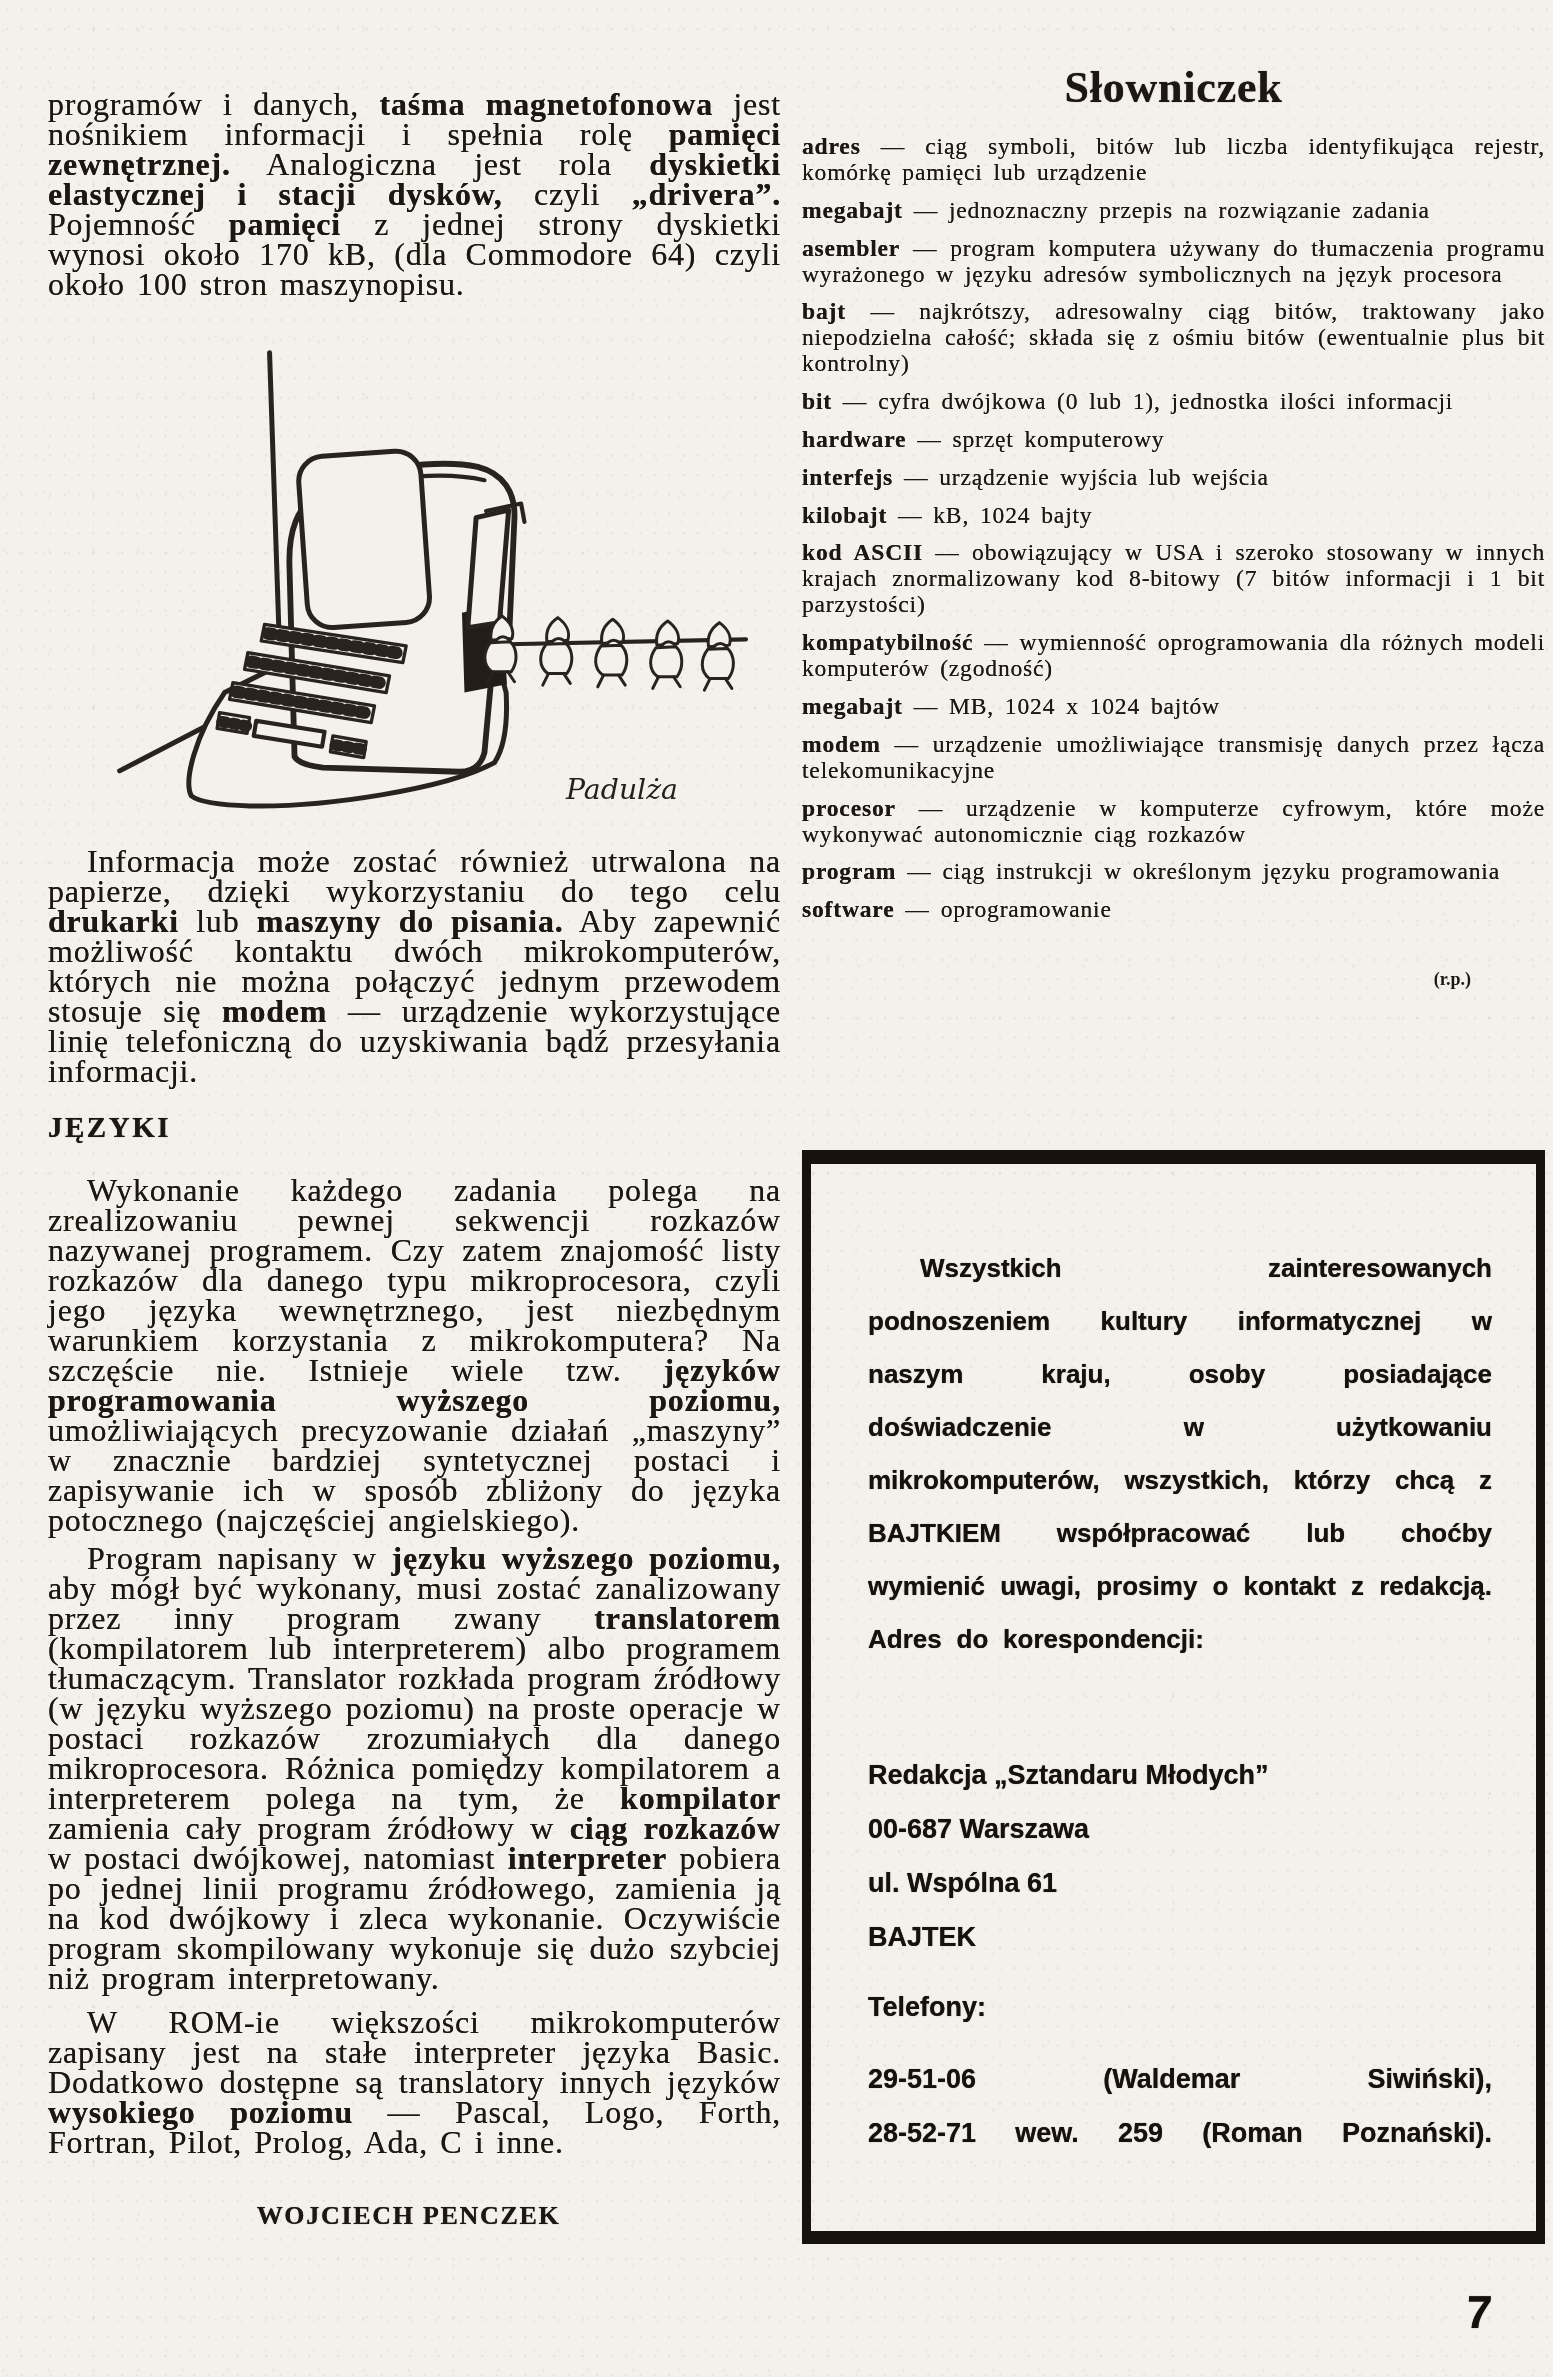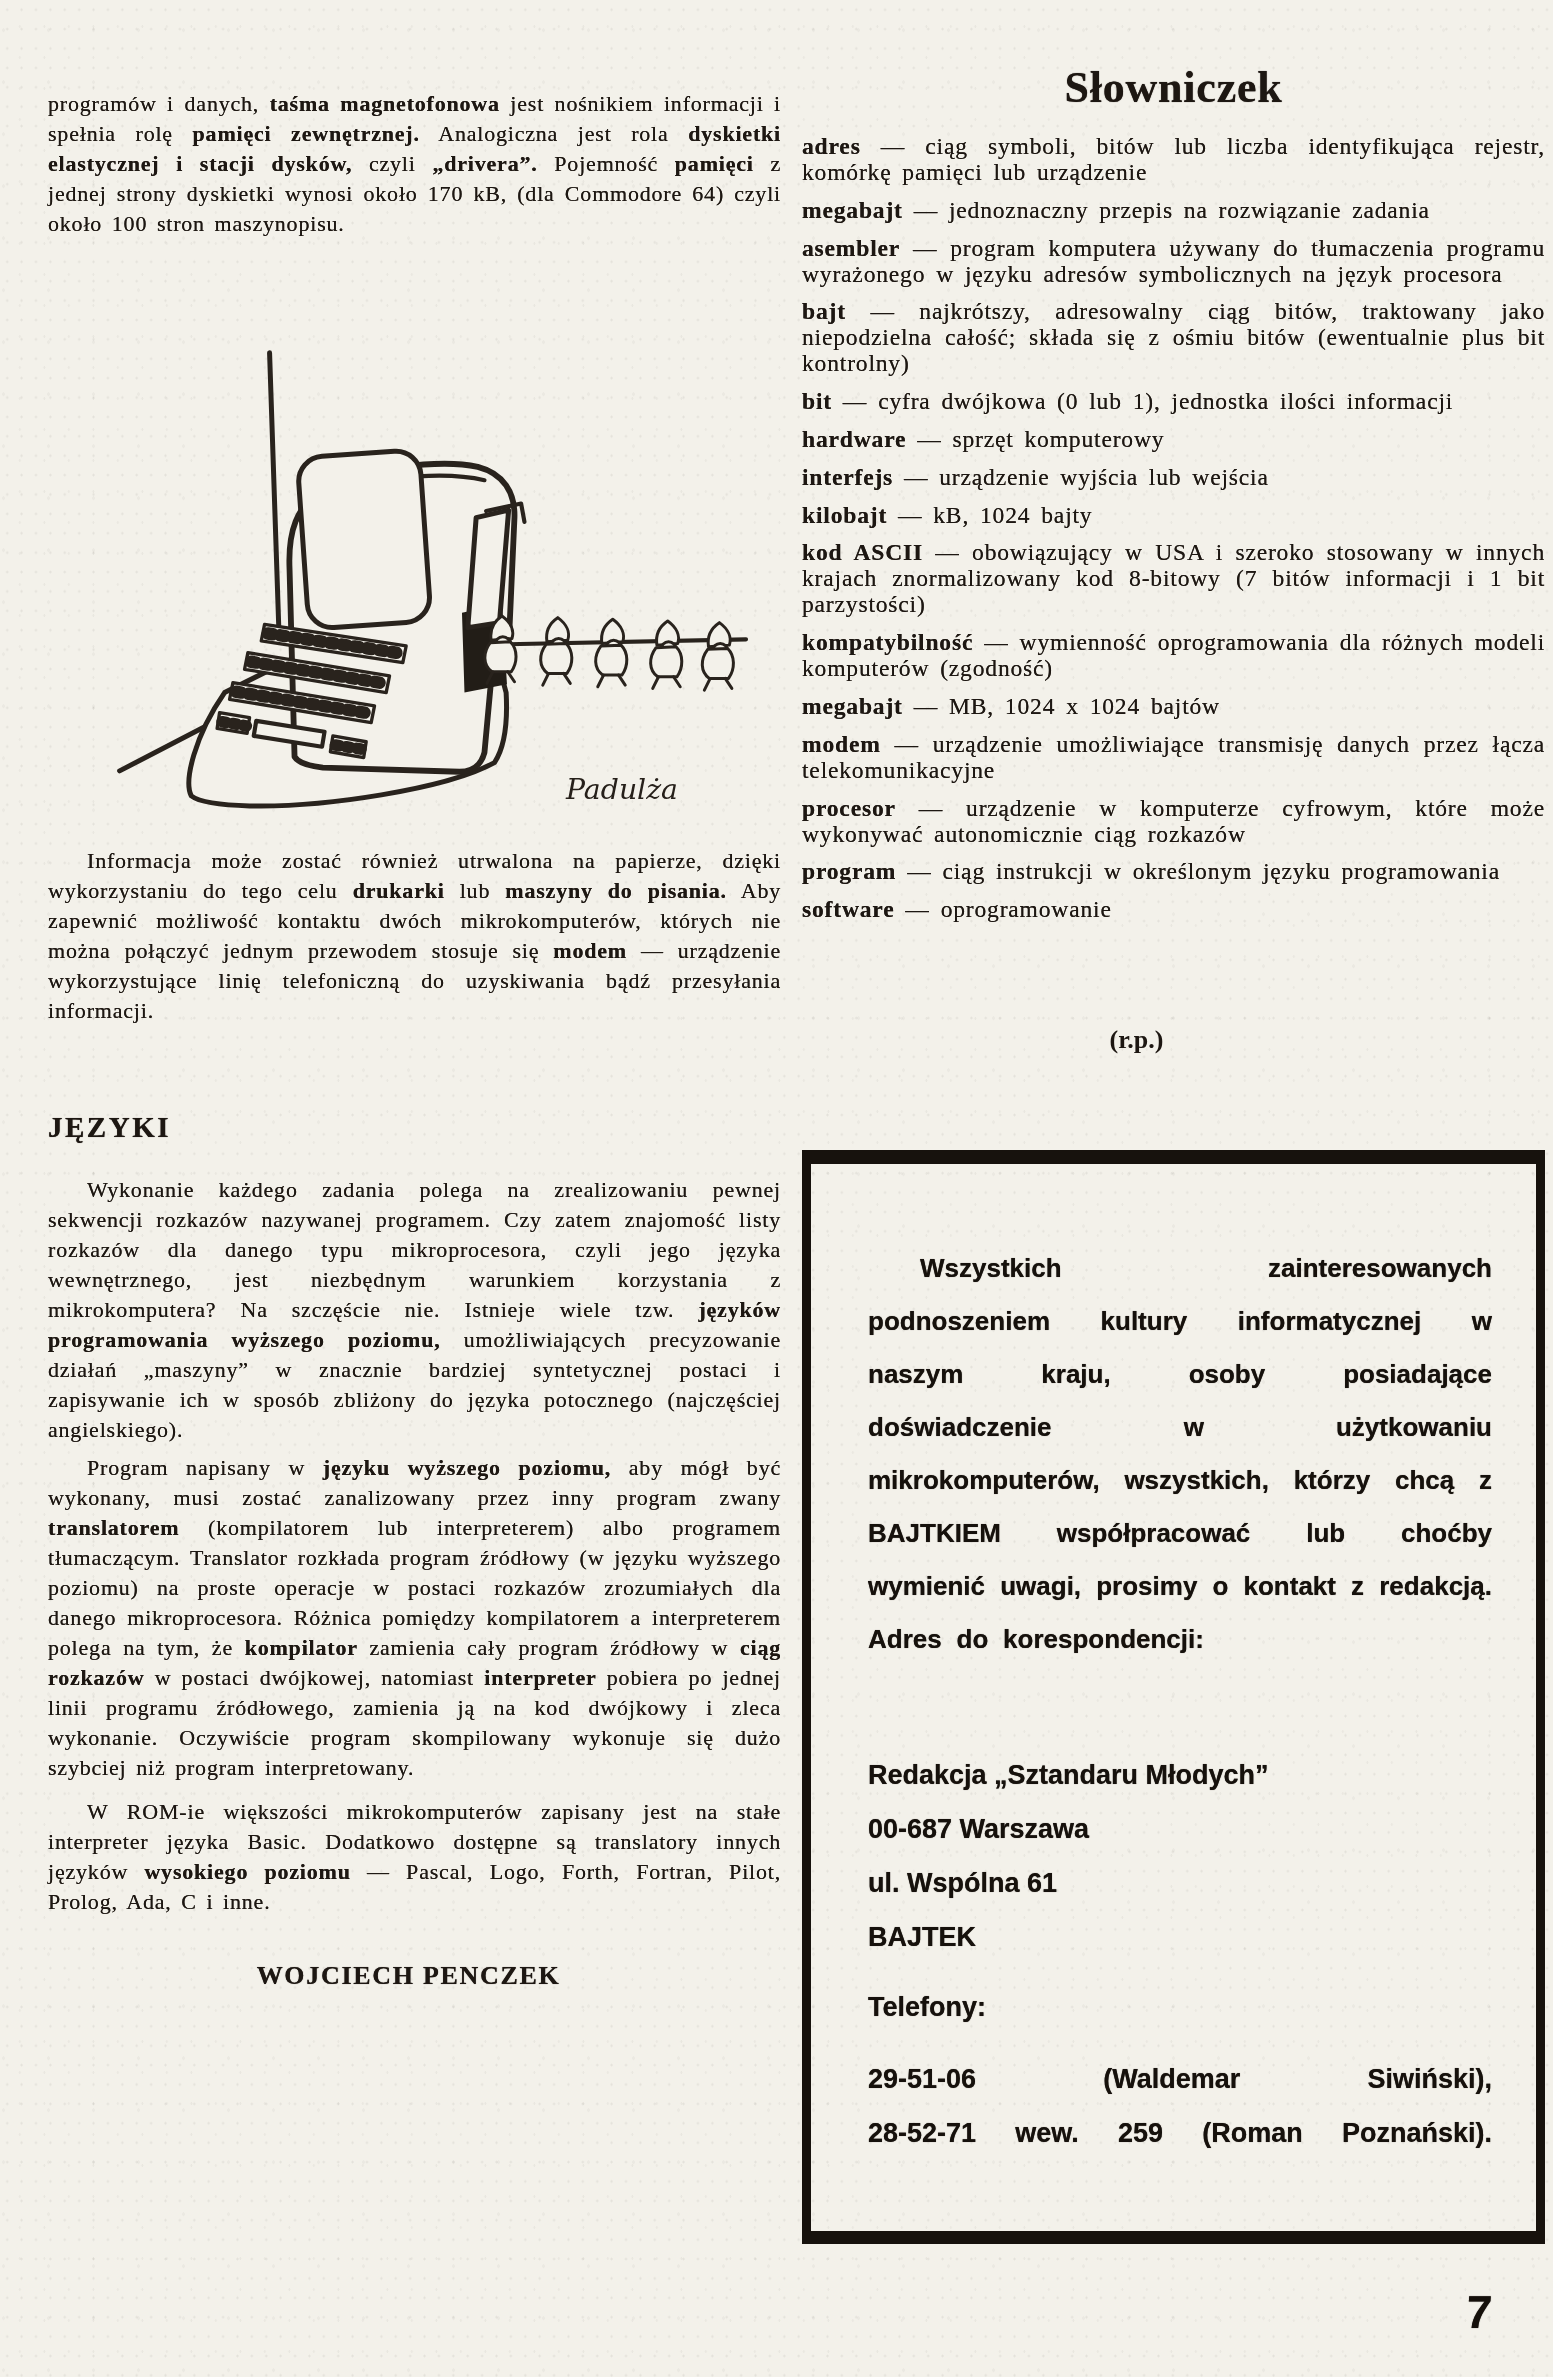--- a/index.html
+++ b/index.html
@@ -13,21 +13,21 @@
       radial-gradient(rgba(40,33,26,.04) 1.3px, transparent 1.7px);
     background-size:14.4px 19.4px, 24.5px 31px, 45px 52px;
     background-position:0 0, 7.6px 11px, 26px 4.2px;
     color:#1d1712;overflow:hidden;
   }
   .col-left{position:absolute;left:48px;top:0;width:733px;height:2377px;}
   .col-right{position:absolute;left:802px;top:0;width:743px;height:2377px;}
   .col-left > *, .col-right > *{position:absolute;left:0;right:0;}
 
   .body-par{
-    font-size:22px;line-height:30px;text-align:justify;margin:0;
+    font-size:32px;line-height:30px;text-align:justify;margin:0;
     letter-spacing:0.8px;word-spacing:3.4px;
     text-shadow:0 0 0.6px rgba(25,18,12,.85);
   }
   .ind{text-indent:39px;}
   .b{font-weight:bold;}
 
   #intro-par{top:89px;}
   #figure-cartoon{top:302px;height:525px;margin:0;}
   #info-par{top:846px;}
   #jezyki-heading{
@@ -49,22 +49,22 @@
     letter-spacing:0.8px;text-shadow:0 0 0.8px rgba(25,18,12,.9);
   }
   #glossary-list{top:133px;}
   .gloss-entry{
     font-size:23.6px;line-height:26px;text-align:justify;
     letter-spacing:0.8px;word-spacing:4.2px;margin:0 0 11.8px 0;
     text-shadow:0 0 0.5px rgba(25,18,12,.8);
   }
   .gloss-entry .term{font-weight:bold;}
   #glossary-credit{
-    top:1025px;text-align:center;padding-right:74px;
-    font-size:26px;font-weight:bold;
+    top:969px;text-align:right;padding-right:74px;
+    font-size:18px;font-weight:bold;
   }
 
   .ad-box{
     top:1150px;height:1094px;box-sizing:border-box;
     border:9.3px solid #17120d;border-top-width:14.4px;border-bottom-width:13.5px;
     background:transparent;
   }
   .ad-box > *{position:absolute;left:57px;right:44px;}
   .ad-font{
     font-family:"Liberation Sans",sans-serif;font-weight:bold;

